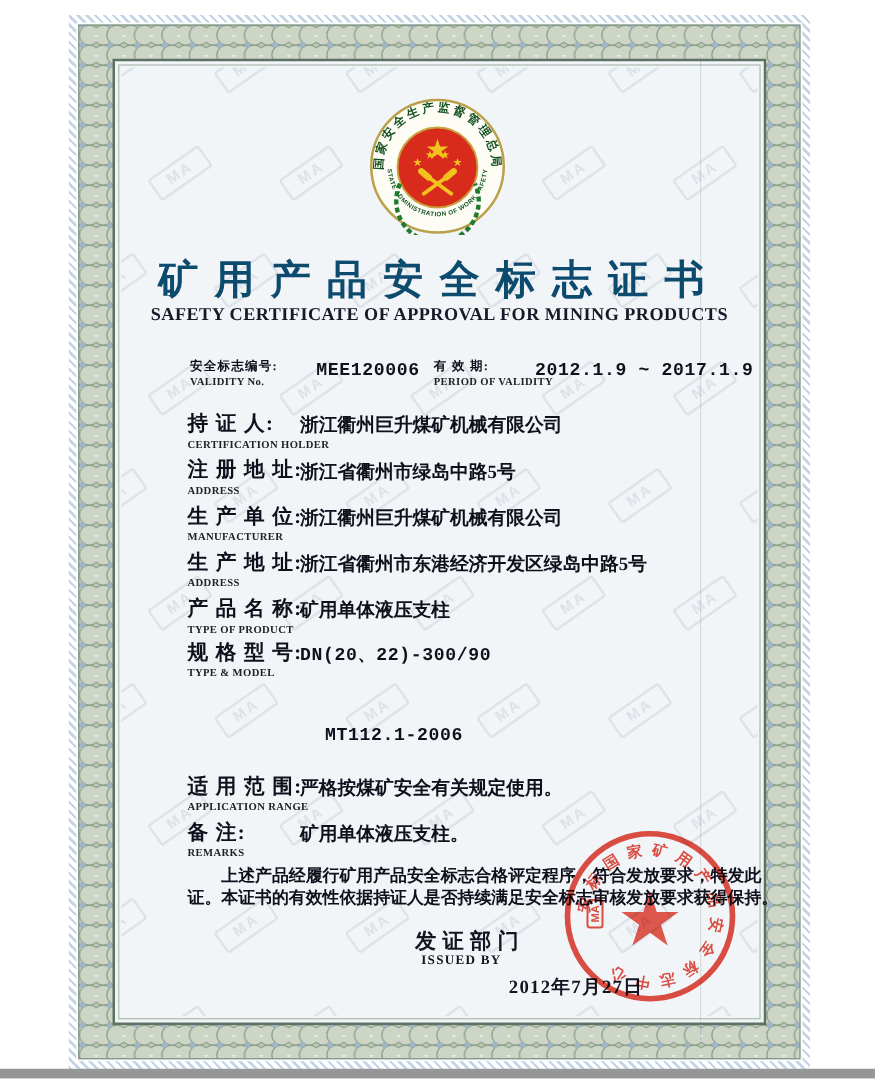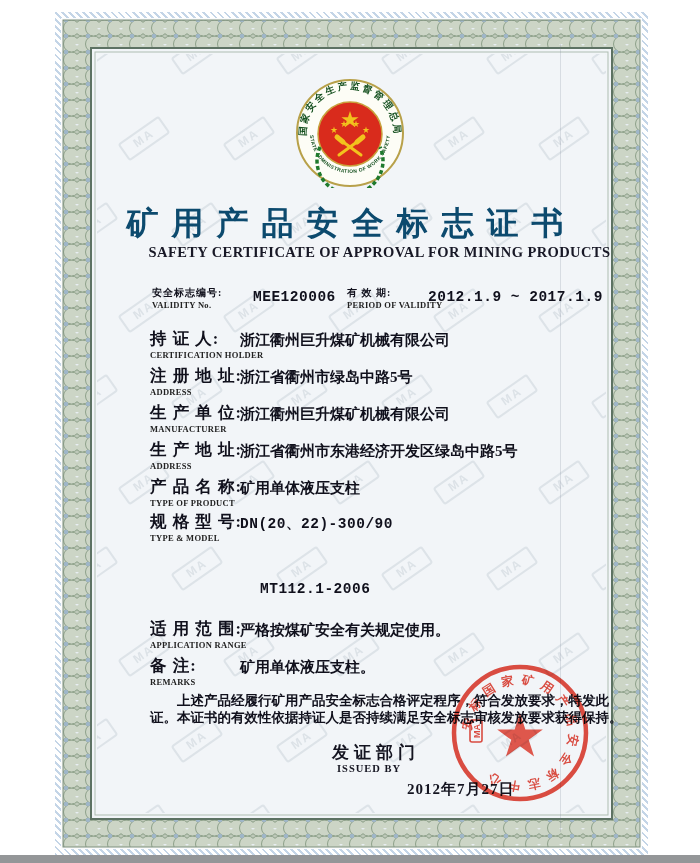--- a/index.html
+++ b/index.html
@@ -12,21 +12,21 @@
   svg.border-art{position:absolute;left:0;top:0;z-index:2;}
   .content-bg{position:absolute;inset:42px;background:#f2f5f8;z-index:3;overflow:hidden;}
   .wm{position:absolute;width:46px;height:17px;border:2px solid #dde3e8;border-radius:3px;color:#dce2e7;
       font:bold 12px "Liberation Sans",sans-serif;text-align:center;line-height:17px;
       transform:rotate(-35deg);letter-spacing:2px;}
   .crease{position:absolute;left:505px;top:32px;width:1px;height:788px;background:rgba(110,122,138,0.20);z-index:4;}
   .txt{position:absolute;z-index:5;}
   .title{left:40px;width:513px;top:190px;text-align:center;font-size:32px;font-weight:bold;
          letter-spacing:13px;color:#0c4a6e;white-space:nowrap;}
   .subtitle{left:40px;width:513px;top:232px;text-align:center;font-size:14.5px;font-weight:bold;
-            letter-spacing:0.4px;color:#181826;padding-left:28px;}
+            letter-spacing:0.4px;color:#181826;}
   .cl{font-weight:bold;color:#10101c;white-space:nowrap;}
   .cl-sm{font-size:10px;letter-spacing:1px;}
   .cl-lg{font-size:16.5px;letter-spacing:1px;}
   .el{font-size:8.5px;font-weight:bold;color:#222;letter-spacing:0.3px;white-space:nowrap;}
   .val{font-size:15px;font-weight:bold;color:#10101c;white-space:nowrap;}
   .val-mono{font-family:"Liberation Mono",monospace;font-size:14.5px;letter-spacing:0.5px;}
   .stmt{font-size:13.5px;font-weight:bold;line-height:17px;color:#10101c;white-space:nowrap;}
   .issued-cn{font-size:17px;font-weight:bold;letter-spacing:5px;}
   .issued-en{font-size:10.5px;font-weight:bold;letter-spacing:1px;}
   .date{font-size:15px;font-weight:bold;letter-spacing:1px;}

